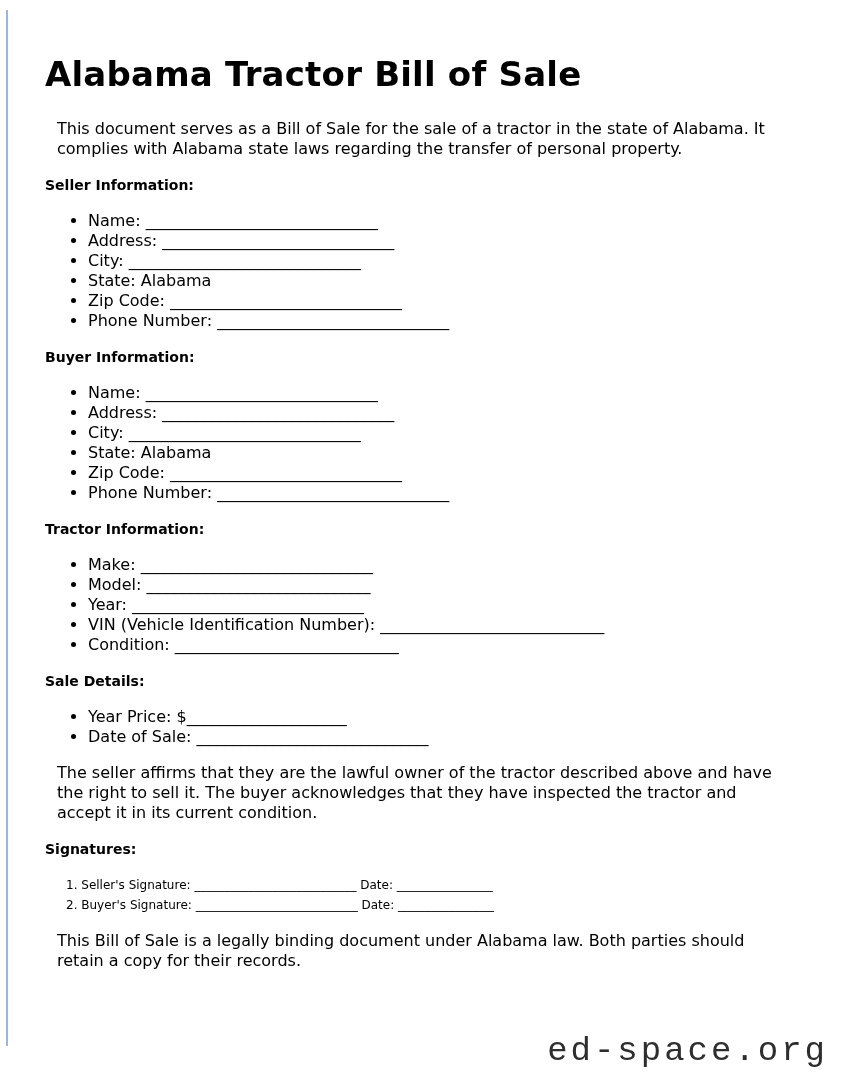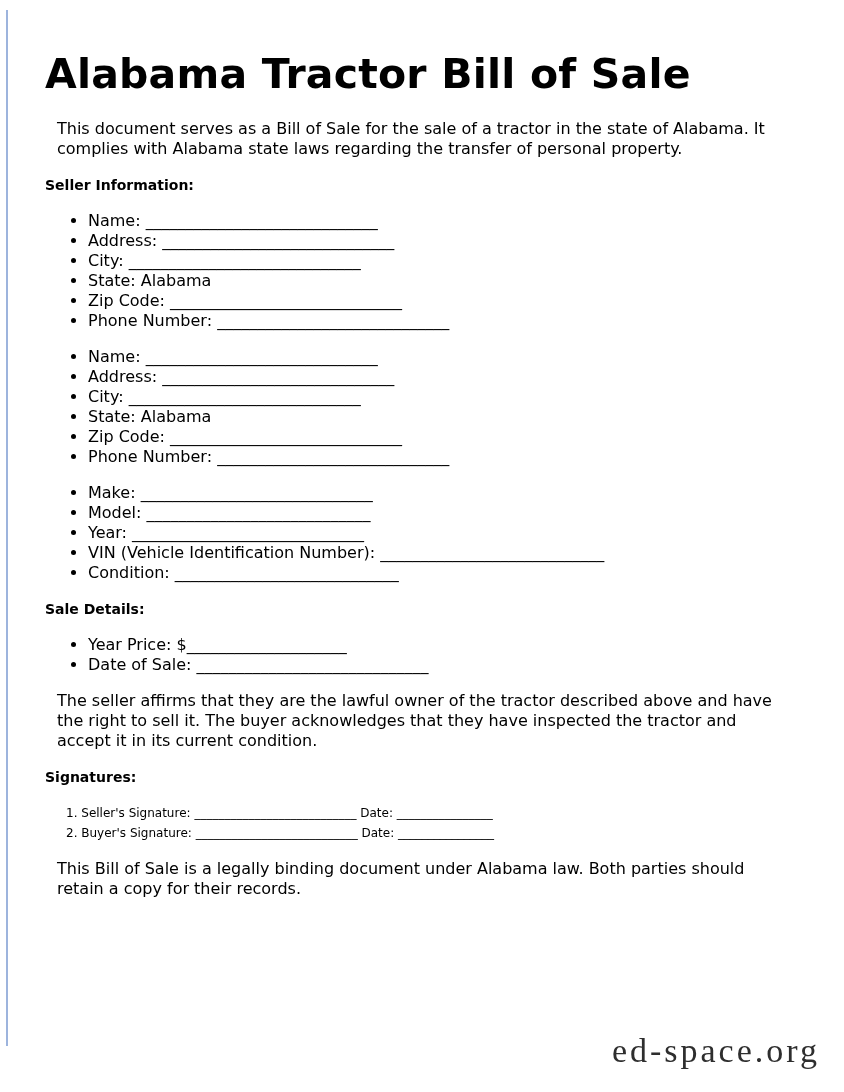--- a/index.html
+++ b/index.html
@@ -17,21 +17,21 @@
     left: 6px;
     top: 10px;
     width: 2px;
     height: 1036px;
     background: #9db4dd;
   }
   .content { padding: 0 48px 0 45px; }
   h1.doc-title {
     margin: 0;
     padding-top: 56px;
-    font-size: 41px;
+    font-size: 34px;
     line-height: 36px;
     font-weight: bold;
     letter-spacing: 0.2px;
   }
   p.body-text {
     font-size: 16px;
     line-height: 20px;
     margin: 16px 12px;
   }
   p.intro { margin-top: 27px; }
@@ -54,22 +54,22 @@
     padding-left: 21px;
     font-size: 12px;
     line-height: 20px;
     list-style: none;
   }
   ol.sigs li { margin: 0; }
   .blank, .date-blank { white-space: nowrap; }
   .footer-brand {
     position: absolute;
     top: 1032px;
-    right: 24px;
-    font-family: Liberation Serif, serif;
+    right: 16px;
+    font-family: Liberation Mono, monospace;
     font-size: 34px;
     letter-spacing: 3px;
     color: #2e2e2e;
   }
 </style>
 </head>
 <body>
 
 <div class="page">
   <div class="left-line" style="background: rgb(157, 180, 221);"></div>
@@ -107,20 +107,21 @@
         <span></span>
         <span class="blank">_____________________________</span>
       </li>
       <li>
         <span>Phone Number:</span>
         <span></span>
         <span class="blank">_____________________________</span>
       </li>
     </ul>
 
+    <h2 class="section-heading">Buyer Information:</h2>
     <ul class="fields">
       <li>
         <span>Name:</span>
         <span></span>
         <span class="blank">_____________________________</span>
       </li>
       <li>
         <span>Address:</span>
         <span></span>
         <span class="blank">_____________________________</span>
@@ -140,20 +141,21 @@
         <span></span>
         <span class="blank">_____________________________</span>
       </li>
       <li>
         <span>Phone Number:</span>
         <span></span>
         <span class="blank">_____________________________</span>
       </li>
     </ul>
 
+    <h2 class="section-heading">Tractor Information:</h2>
     <ul class="fields">
       <li>
         <span>Make:</span>
         <span></span>
         <span class="blank">_____________________________</span>
       </li>
       <li>
         <span>Model:</span>
         <span></span>
         <span class="blank">____________________________</span>

